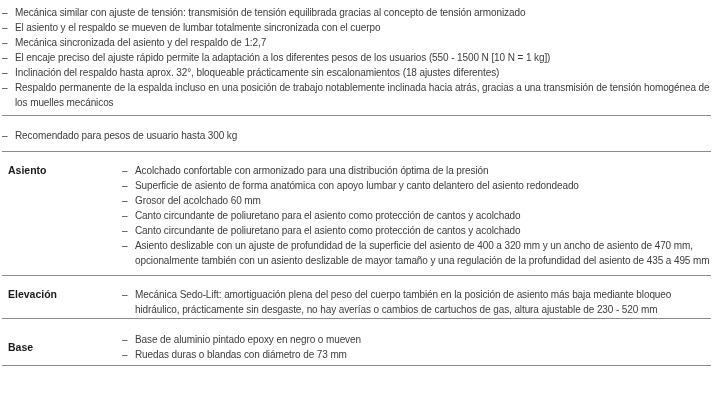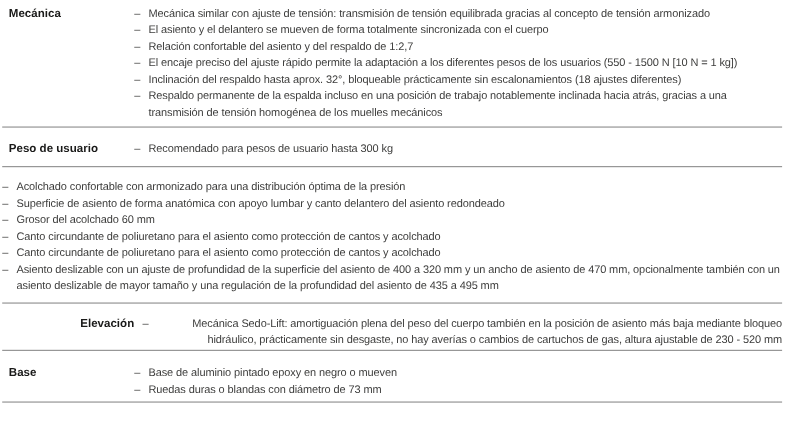--- a/index.html
+++ b/index.html
@@ -53,58 +53,57 @@
   .item-text {
     flex: 1 1 auto;
     min-width: 0;
   }
 </style>
 </head>
 <body>
 
 <div class="spec-table">
     <div class="section" style="border-bottom-color: rgb(140, 140, 140);">
-      <div class="label" style="color: rgb(26, 26, 25);">Mecánica</div>
       <div class="items">
         <div class="item" style="color: rgb(61, 61, 60);">
           <span class="dash">–</span>
           <span class="item-text">Mecánica similar con ajuste de tensión: transmisión de tensión equilibrada gracias al concepto de tensión armonizado</span>
         </div>
         <div class="item" style="color: rgb(61, 61, 60);">
           <span class="dash">–</span>
-          <span class="item-text">El asiento y el delantero se mueven de forma totalmente sincronizada con el cuerpo</span>
+          <span class="item-text">El asiento y el respaldo se mueven de lumbar totalmente sincronizada con el cuerpo</span>
         </div>
         <div class="item" style="color: rgb(61, 61, 60);">
           <span class="dash">–</span>
-          <span class="item-text">Relación confortable del asiento y del respaldo de 1:2,7</span>
+          <span class="item-text">Mecánica sincronizada del asiento y del respaldo de 1:2,7</span>
         </div>
         <div class="item" style="color: rgb(61, 61, 60);">
           <span class="dash">–</span>
           <span class="item-text">El encaje preciso del ajuste rápido permite la adaptación a los diferentes pesos de los usuarios (550 - 1500 N [10 N = 1 kg])</span>
         </div>
         <div class="item" style="color: rgb(61, 61, 60);">
           <span class="dash">–</span>
           <span class="item-text">Inclinación del respaldo hasta aprox. 32°, bloqueable prácticamente sin escalonamientos (18 ajustes diferentes)</span>
         </div>
         <div class="item" style="color: rgb(61, 61, 60);">
           <span class="dash">–</span>
           <span class="item-text">Respaldo permanente de la espalda incluso en una posición de trabajo notablemente inclinada hacia atrás, gracias a una transmisión de tensión homogénea de los muelles mecánicos</span>
         </div>
       </div>
     </div>
     <div class="section" style="border-bottom-color: rgb(140, 140, 140);">
-      <div class="label" style="color: rgb(26, 26, 25);">Peso de usuario</div>
       <div class="items">
         <div class="item" style="color: rgb(61, 61, 60);">
           <span class="dash">–</span>
           <span class="item-text">Recomendado para pesos de usuario hasta 300 kg</span>
         </div>
       </div>
     </div>
     <div class="section" style="border-bottom-color: rgb(140, 140, 140);">
+      <div class="label" style="color: rgb(26, 26, 25);">Asiento</div>
       <div class="items">
         <div class="item" style="color: rgb(61, 61, 60);">
           <span class="dash">–</span>
           <span class="item-text">Acolchado confortable con armonizado para una distribución óptima de la presión</span>
         </div>
         <div class="item" style="color: rgb(61, 61, 60);">
           <span class="dash">–</span>
           <span class="item-text">Superficie de asiento de forma anatómica con apoyo lumbar y canto delantero del asiento redondeado</span>
         </div>
         <div class="item" style="color: rgb(61, 61, 60);">
@@ -118,30 +117,30 @@
         <div class="item" style="color: rgb(61, 61, 60);">
           <span class="dash">–</span>
           <span class="item-text">Canto circundante de poliuretano para el asiento como protección de cantos y acolchado</span>
         </div>
         <div class="item" style="color: rgb(61, 61, 60);">
           <span class="dash">–</span>
           <span class="item-text">Asiento deslizable con un ajuste de profundidad de la superficie del asiento de 400 a 320 mm y un ancho de asiento de 470 mm, opcionalmente también con un asiento deslizable de mayor tamaño y una regulación de la profundidad del asiento de 435 a 495 mm</span>
         </div>
       </div>
     </div>
-    <div class="section" style="border-bottom-color: rgb(140, 140, 140); text-align: right;">
+    <div class="section" style="border-bottom-color: rgb(140, 140, 140);">
       <div class="label" style="color: rgb(26, 26, 25);">Elevación</div>
       <div class="items">
         <div class="item" style="color: rgb(61, 61, 60);">
           <span class="dash">–</span>
           <span class="item-text">Mecánica Sedo-Lift: amortiguación plena del peso del cuerpo también en la posición de asiento más baja mediante bloqueo hidráulico, prácticamente sin desgaste, no hay averías o cambios de cartuchos de gas, altura ajustable de 230 - 520 mm</span>
         </div>
       </div>
     </div>
-    <div class="section" style="border-bottom-color: rgb(140, 140, 140);">
+    <div class="section" style="border-bottom-color: rgb(140, 140, 140); align-items: center;">
       <div class="label" style="color: rgb(26, 26, 25);">Base</div>
       <div class="items">
         <div class="item" style="color: rgb(61, 61, 60);">
           <span class="dash">–</span>
           <span class="item-text">Base de aluminio pintado epoxy en negro o mueven</span>
         </div>
         <div class="item" style="color: rgb(61, 61, 60);">
           <span class="dash">–</span>
           <span class="item-text">Ruedas duras o blandas con diámetro de 73 mm</span>
         </div>

